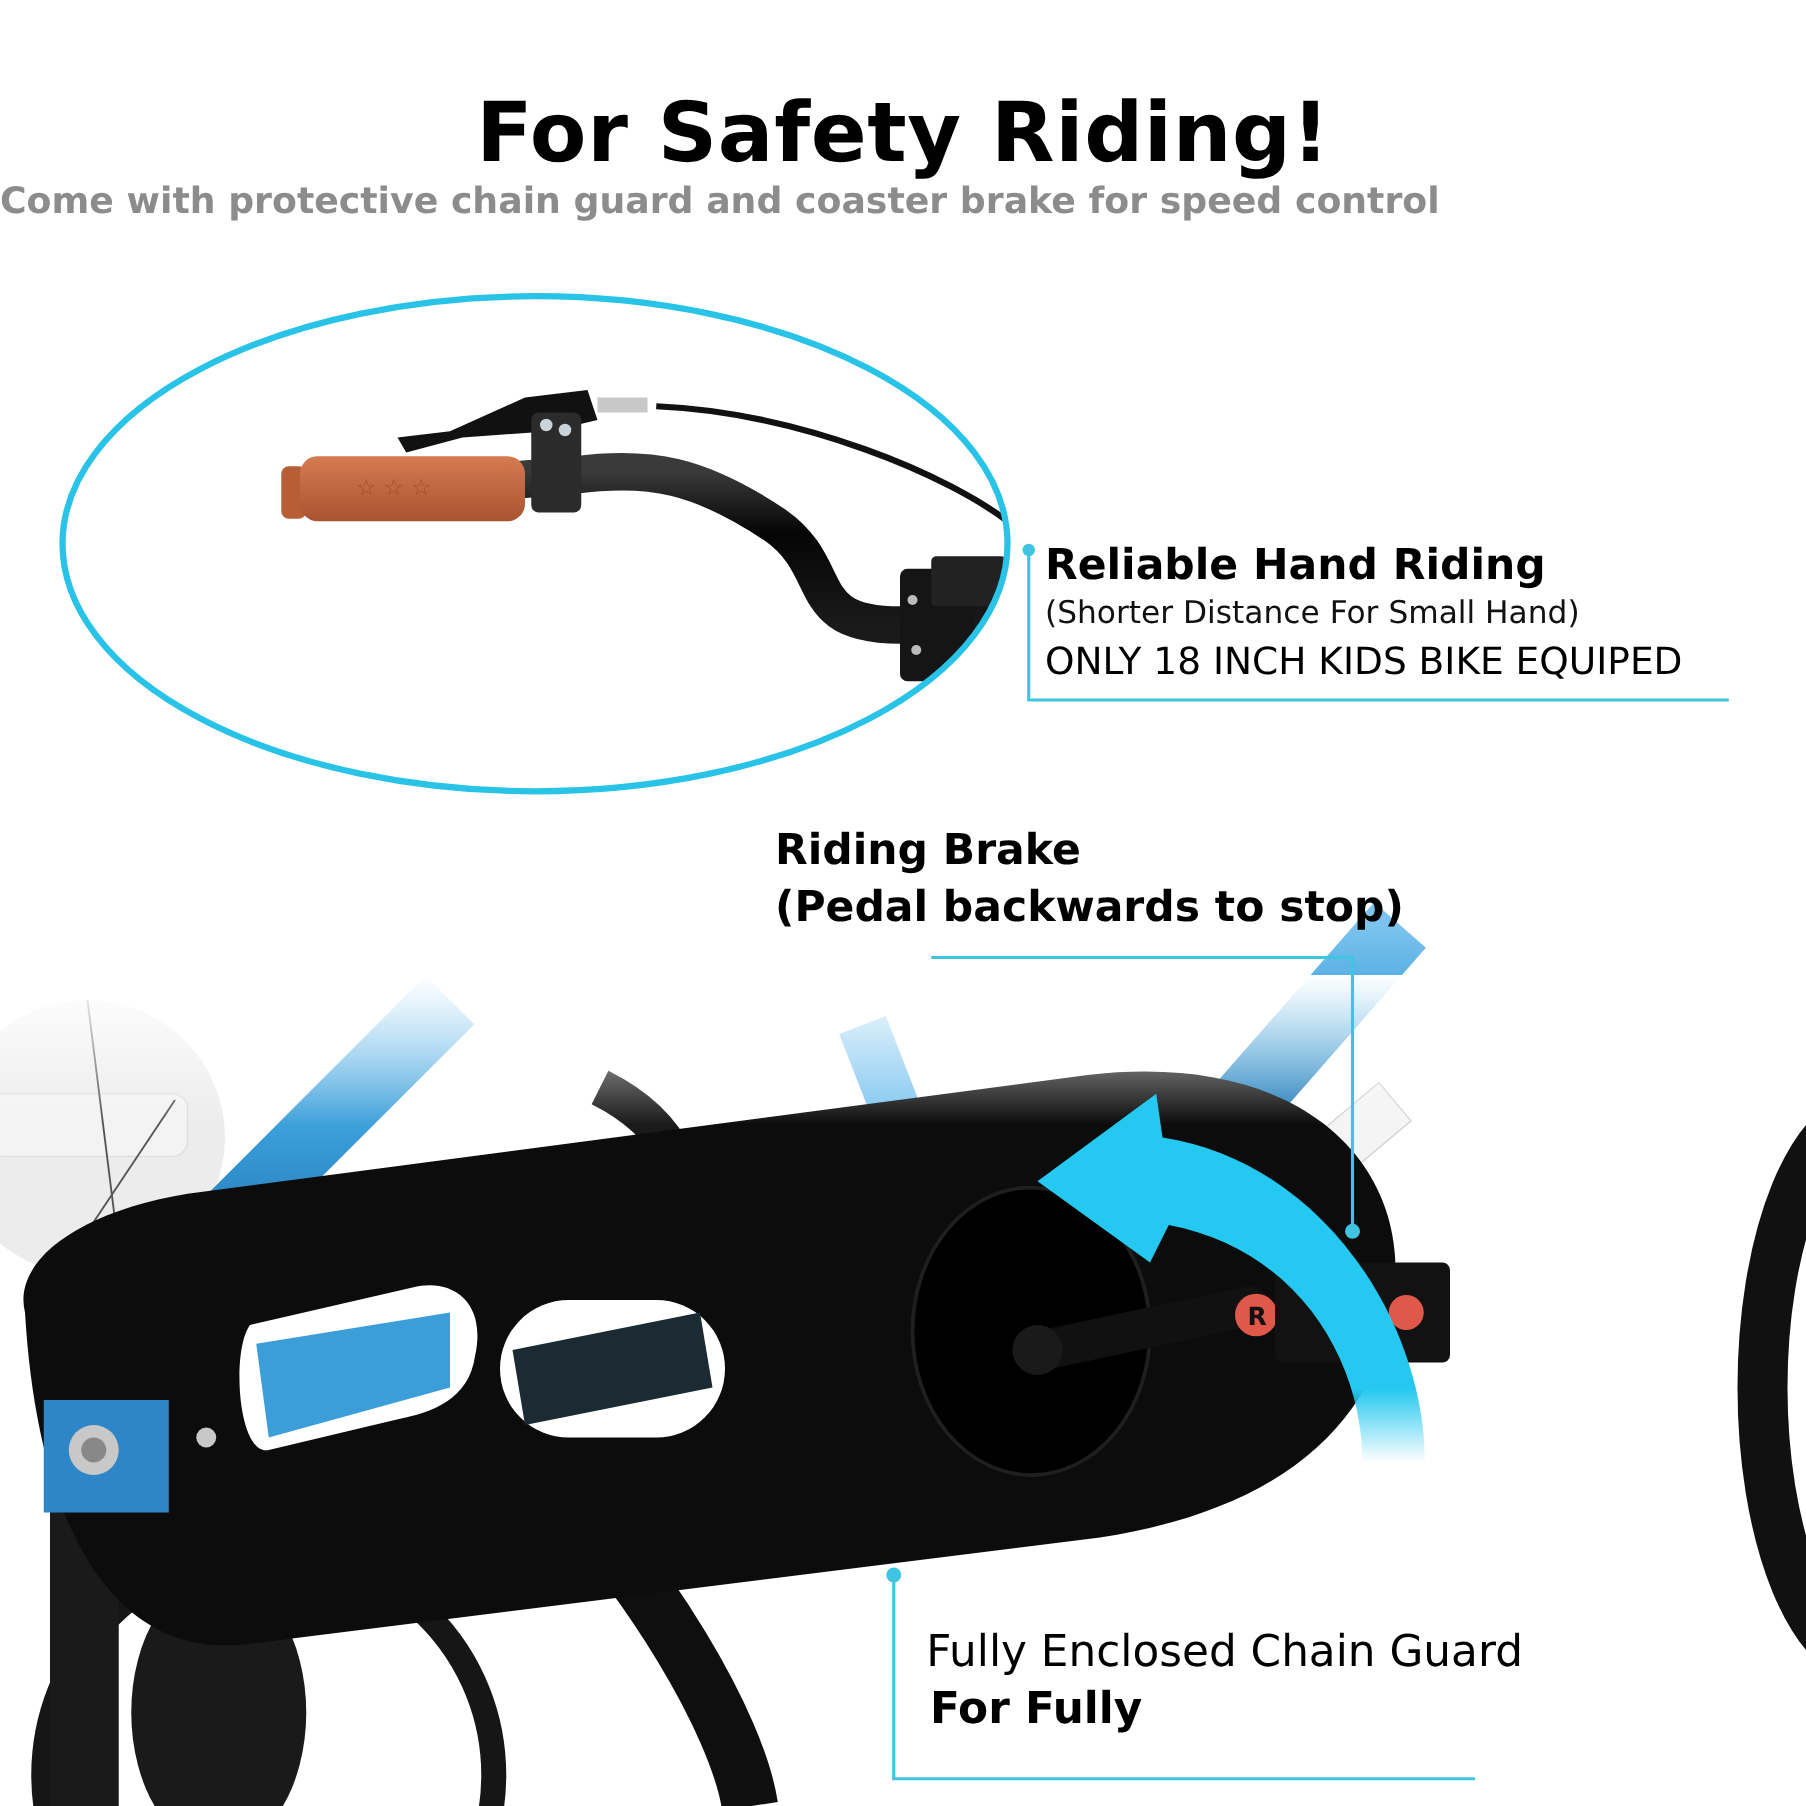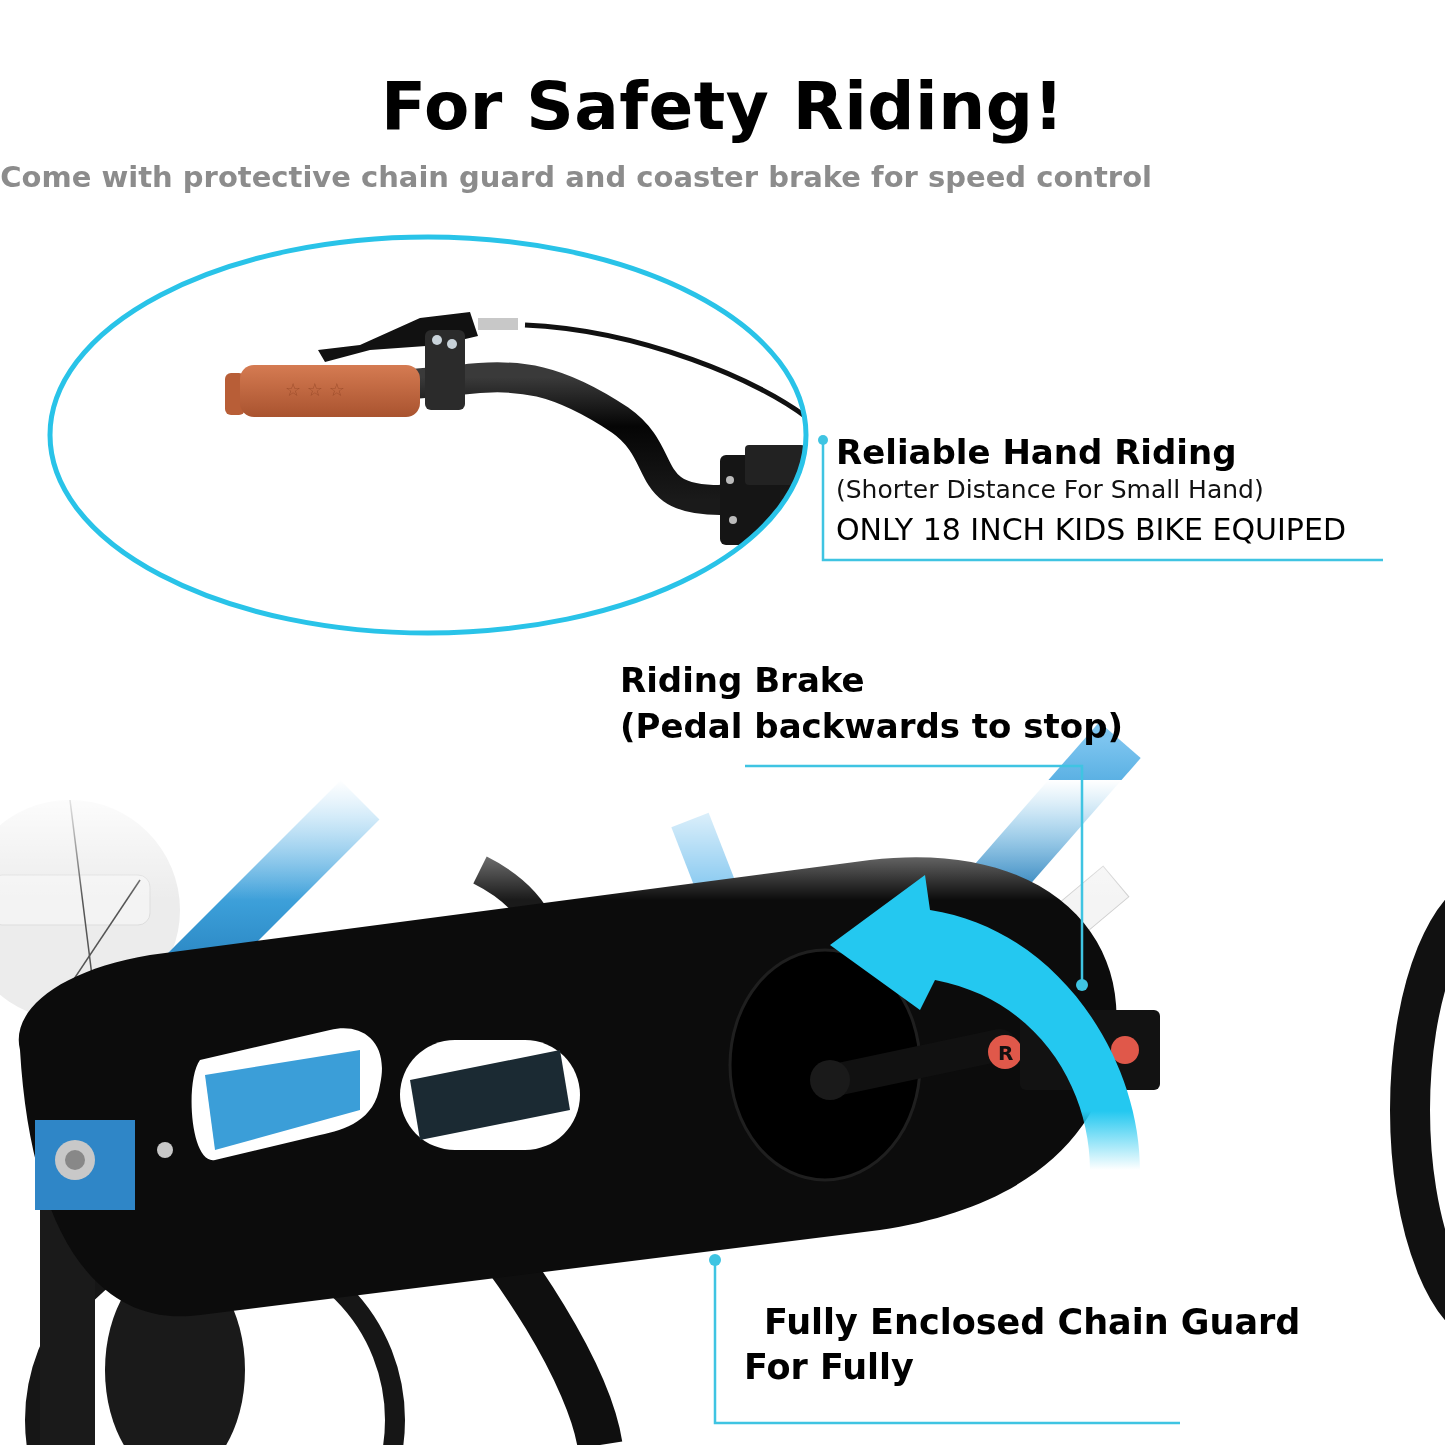--- a/index.html
+++ b/index.html
@@ -3,30 +3,30 @@
 <meta charset="utf-8">
 <style>
   * { margin:0; padding:0; box-sizing:border-box; }
   html, body { width:1445px; height:1445px; background:#ffffff; overflow:hidden; }
   body { position:relative; font-family:"DejaVu Sans", "Liberation Sans", sans-serif; }
   .title {
     position:absolute; left:0; top:68px; width:1445px; text-align:center;
     font-size:66px; font-weight:bold; color:#000; letter-spacing:0.5px;
   }
   .subtitle {
-    position:absolute; left:0; top:160px; width:1152px; text-align:right;
+    position:absolute; left:0; top:143px; width:1152px; text-align:left;
     font-size:29px; font-weight:bold; color:#8c8c8c;
   }
   .callout-text { position:absolute; color:#000; }
   .c1-head { left:836px; top:432px; font-size:34px; font-weight:bold; }
   .c1-sub { left:836px; top:475px; font-size:25px; font-weight:normal; color:#111; }
   .c1-note { left:836px; top:512px; font-size:30px; font-weight:normal;text-align:right; }
   .c2-head { left:620px; top:660px; font-size:34px; font-weight:bold; }
   .c2-sub { left:620px; top:706px; font-size:34px; font-weight:bold; }
-  .c3-line1 { left:764px; top:1302px; font-size:35px; font-weight:bold; }
+  .c3-line1 { left:741px; top:1302px; font-size:35px; font-weight:normal; }
   .c3-line2 { left:744px; top:1347px; font-size:35px; font-weight:bold; }
   .scene { position:absolute; left:0; top:0; width:1445px; height:1445px; }
 </style>
 </head>
 <body>
 
 <svg class="scene" width="1445" height="1445" viewBox="0 0 1445 1445" xmlns="http://www.w3.org/2000/svg">
   <defs>
     <linearGradient id="fadeTop" x1="0" y1="0" x2="0" y2="1">
       <stop offset="0" stop-color="#ffffff" stop-opacity="1"></stop>

